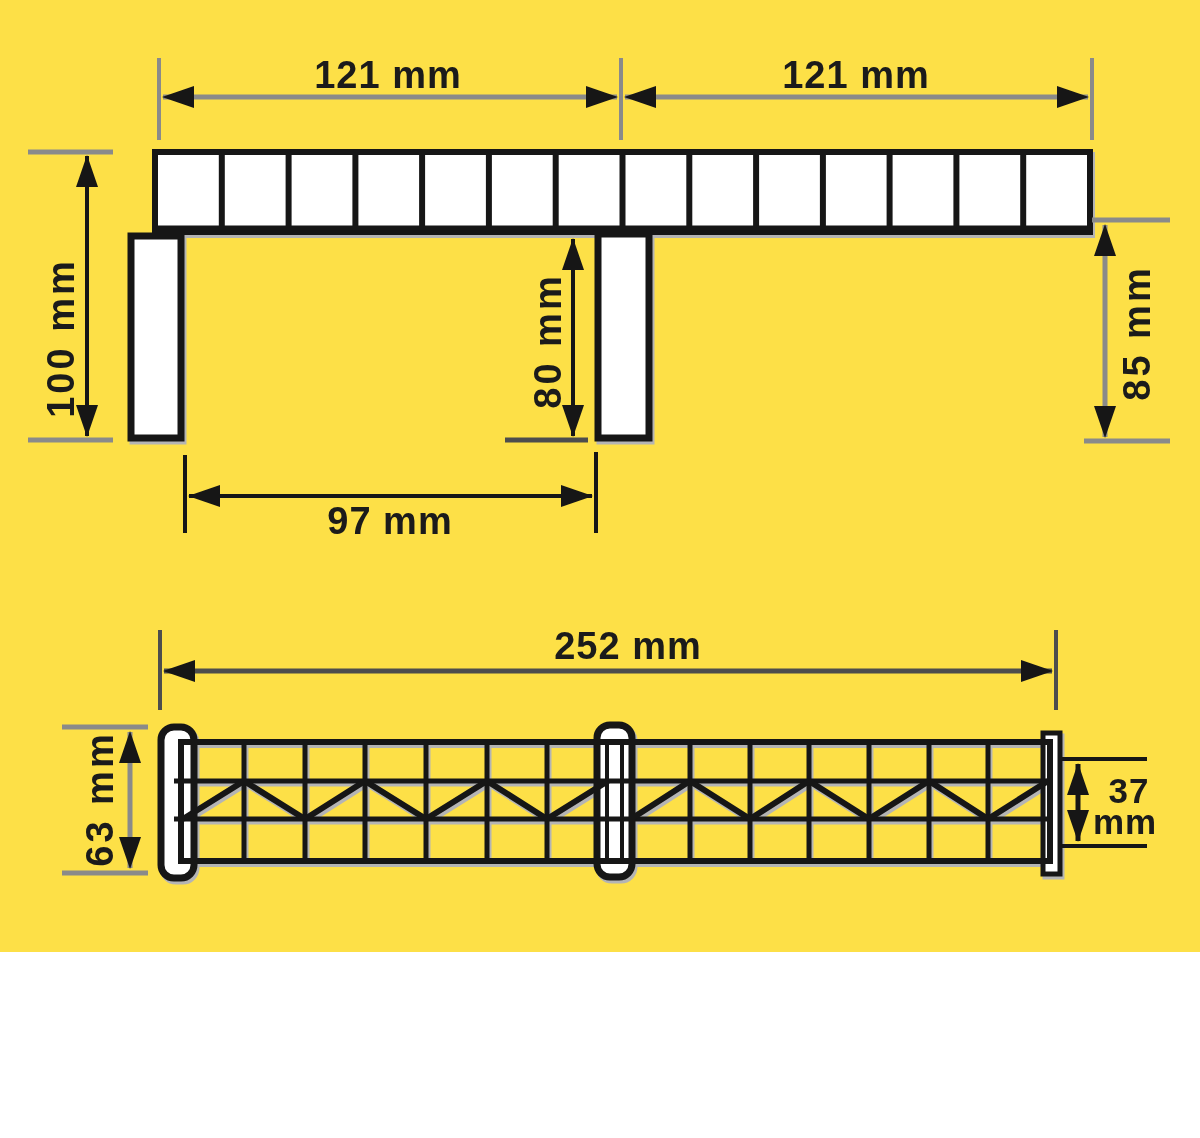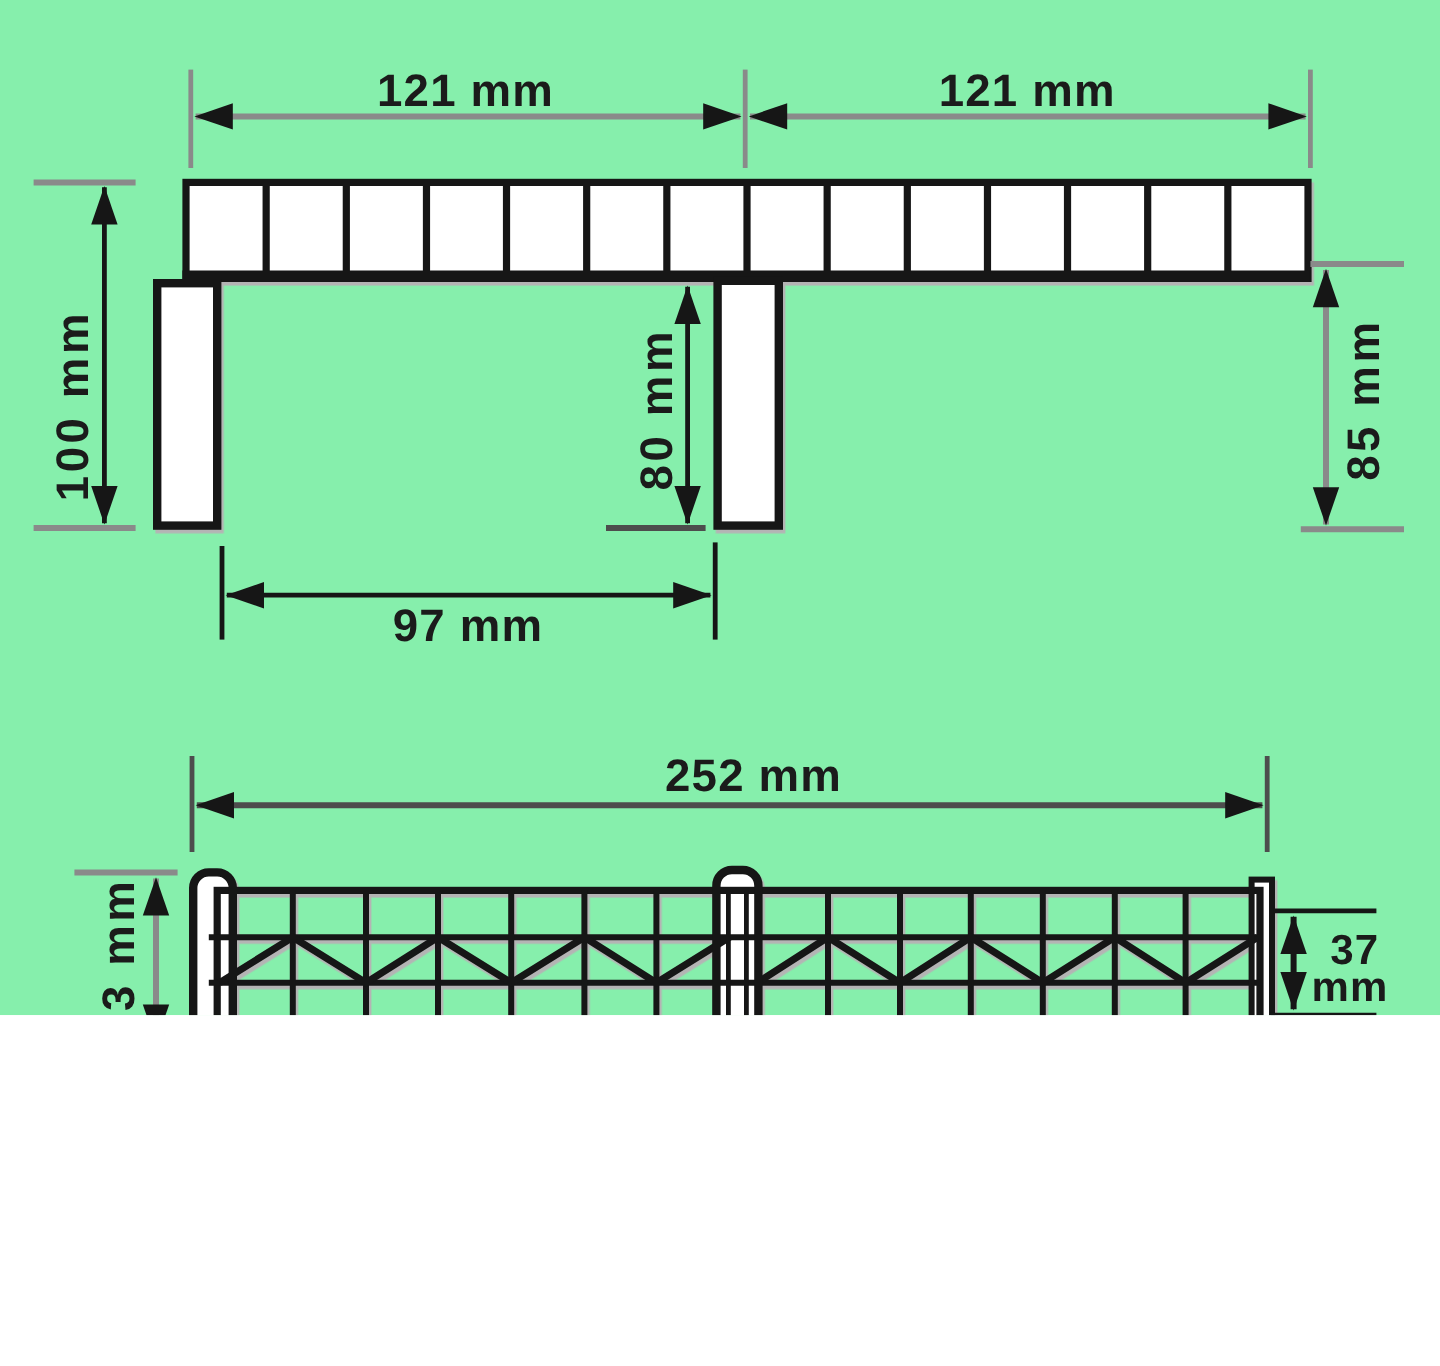--- a/index.html
+++ b/index.html
@@ -1,16 +1,16 @@
 <!DOCTYPE html>
 <html><head>
 <meta charset="utf-8">
 <style>
   html,body{margin:0;padding:0;background:#ffffff;}
-  .canvas{position:relative;width:1200px;height:846px;background:#86efac;overflow:hidden;
+  .canvas{position:relative;width:1200px;height:952px;background:#fde047;overflow:hidden;
           font-family:"Liberation Sans", sans-serif;}
   svg{display:block;}
   .ink   {stroke:#161616;}
   .gray  {stroke:#8a8a8a;}
   .dgray {stroke:#4d4d4d;}
   .fillnone{fill:none;}
   .fillwhite{fill:#ffffff;}
   .shadow{filter:drop-shadow(2px 3px 0px #b4b4b4);}
   .lbl{font-family:"Liberation Sans", sans-serif;font-weight:bold;font-size:38px;
        fill:#1b1b1b;letter-spacing:1px;}

